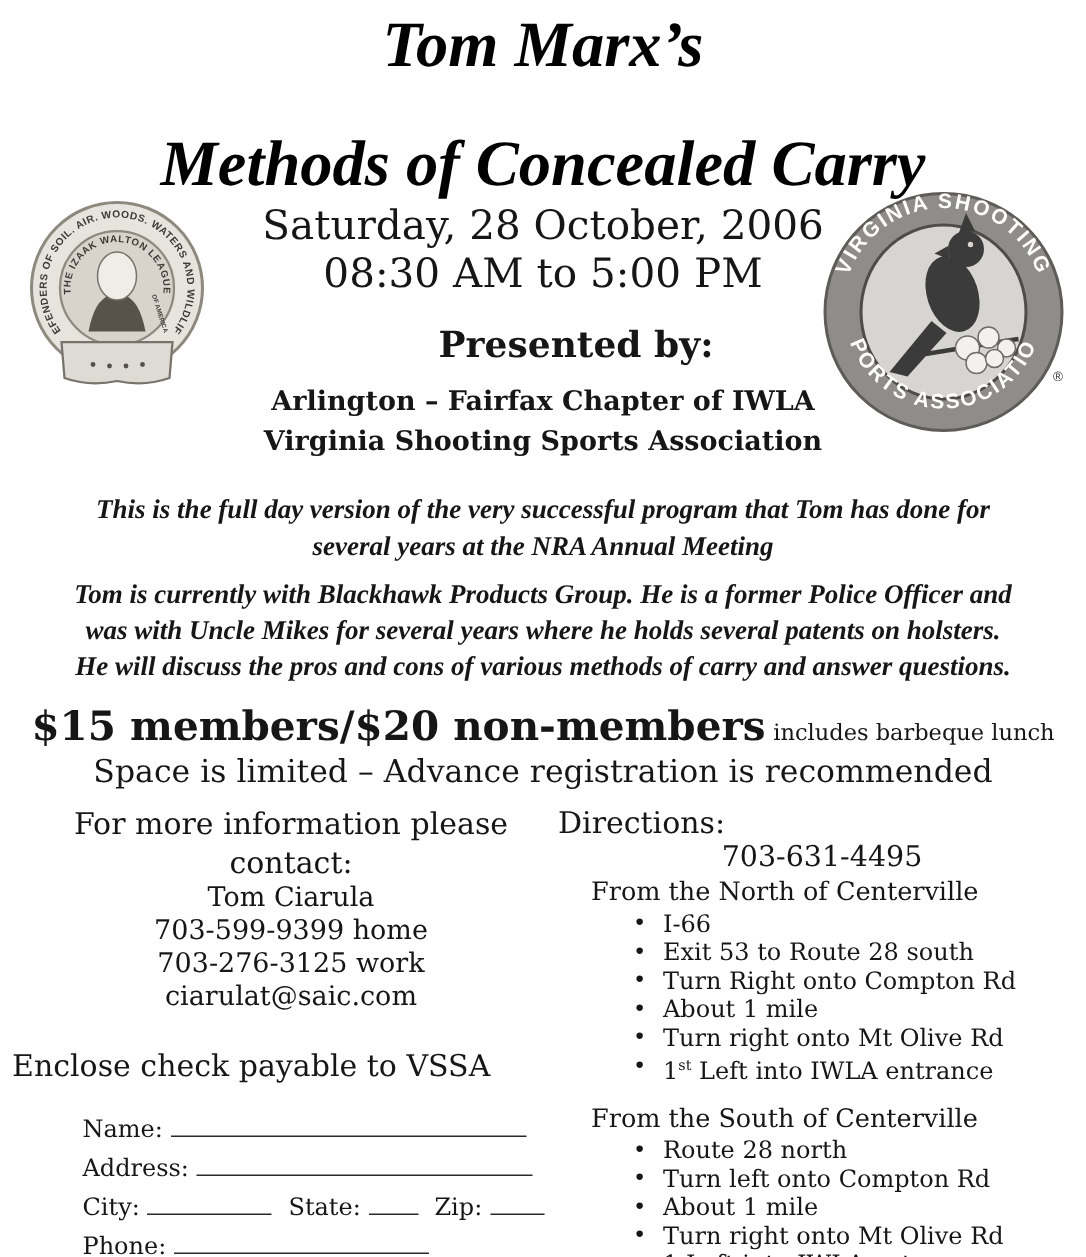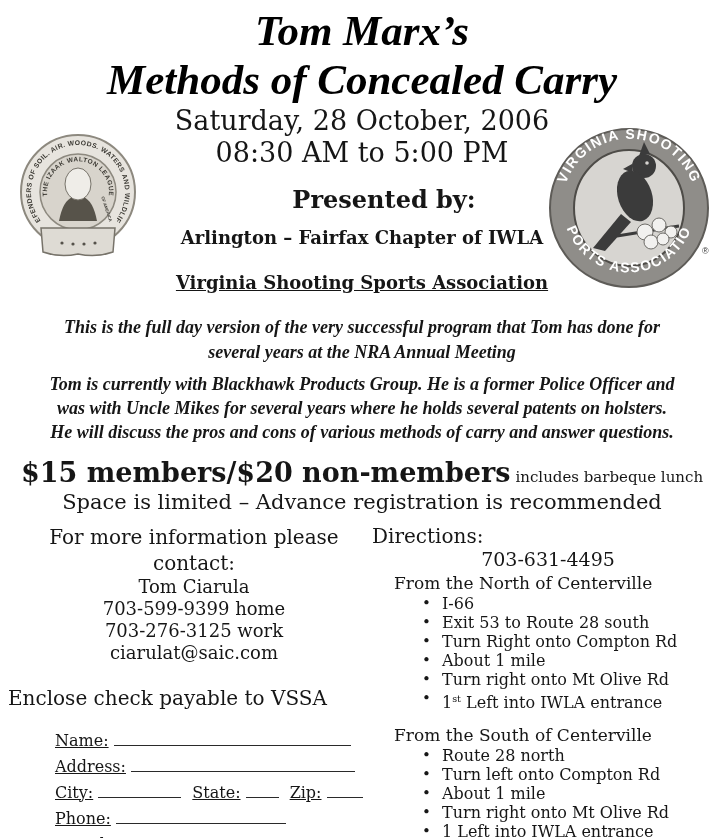--- a/index.html
+++ b/index.html
@@ -13,26 +13,26 @@
   }
 
   
   .title1, .title2 {
     font-family:"Liberation Serif",serif;
     font-style:italic; font-weight:bold;
     font-size:43px; line-height:1.15;
     text-align:center; color:#000000;
   }
   .title1 { padding-top:6px; }
-  .title2 { margin-top:0; }
+  .title2 { margin-top:30px; }
   .date, .time { font-size:27px; line-height:1.18; text-align:center; }
   .presented { font-size:24px; font-weight:bold; margin-top:16px; text-align:center;padding-left:44px; }
   .presenter { font-size:18px; font-weight:bold; text-align:center; }
   .presenter.first { margin-top:13px; }
-  .presenter.second { margin-top:24px;text-decoration:underline; }
+  .presenter.second { margin-top:6px; }
 
   
   .logo { position:absolute; }
   .logo-left  { left:16px;  top:124px; }
   .logo-right { left:547px; top:124px; }
   .seal-text { font-family:"Liberation Sans",sans-serif; }
 
   
   .intro { font-family:"Liberation Serif",serif; font-style:italic; font-weight:bold;
            font-size:18px; line-height:25px; text-align:center; }
@@ -53,21 +53,21 @@
   .contact-heading { font-size:20px; line-height:26px; text-align:center;
                      width:310px; margin:0 auto; transform:translateX(8px); }
   .contact-line { font-size:18px; line-height:22px; text-align:center;
                   transform:translateX(8px); }
   .check-note { font-size:20px; margin-top:22px;
                 transform:translateX(8px); }
 
   
   .form { margin-top:22px; margin-left:55px; font-size:16px; }
   .form-row { margin-bottom:8px; line-height:18px; white-space:nowrap; }
-  .flabel { margin-right:5px;text-decoration:underline; }
+  .flabel { margin-right:5px; }
   .fline { display:inline-block; border-bottom:1px solid #2a2a2a; height:13px;
            vertical-align:baseline; }
   .w237{width:237px;} .w224{width:224px;} .w83{width:83px;}
   .w33{width:33px;} .w36{width:36px;} .w170{width:170px;} .w167{width:167px;}
   .gap { margin-left:6px; }
 
   
   .dir-heading { font-size:20px; text-align:left; }
   .dir-line { font-size:19px; line-height:23px; text-align:center; }
   .dir-section-heading { font-size:17px; margin-left:22px; margin-top:2px; line-height:20px; }

